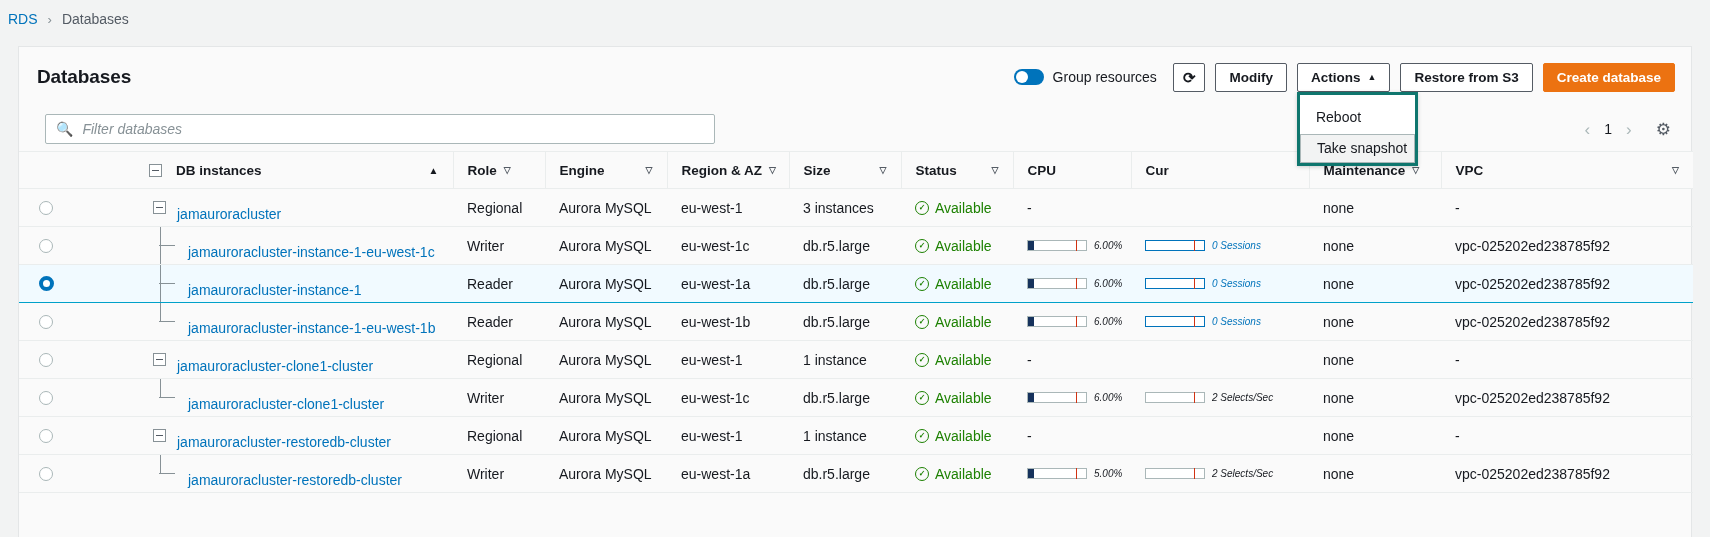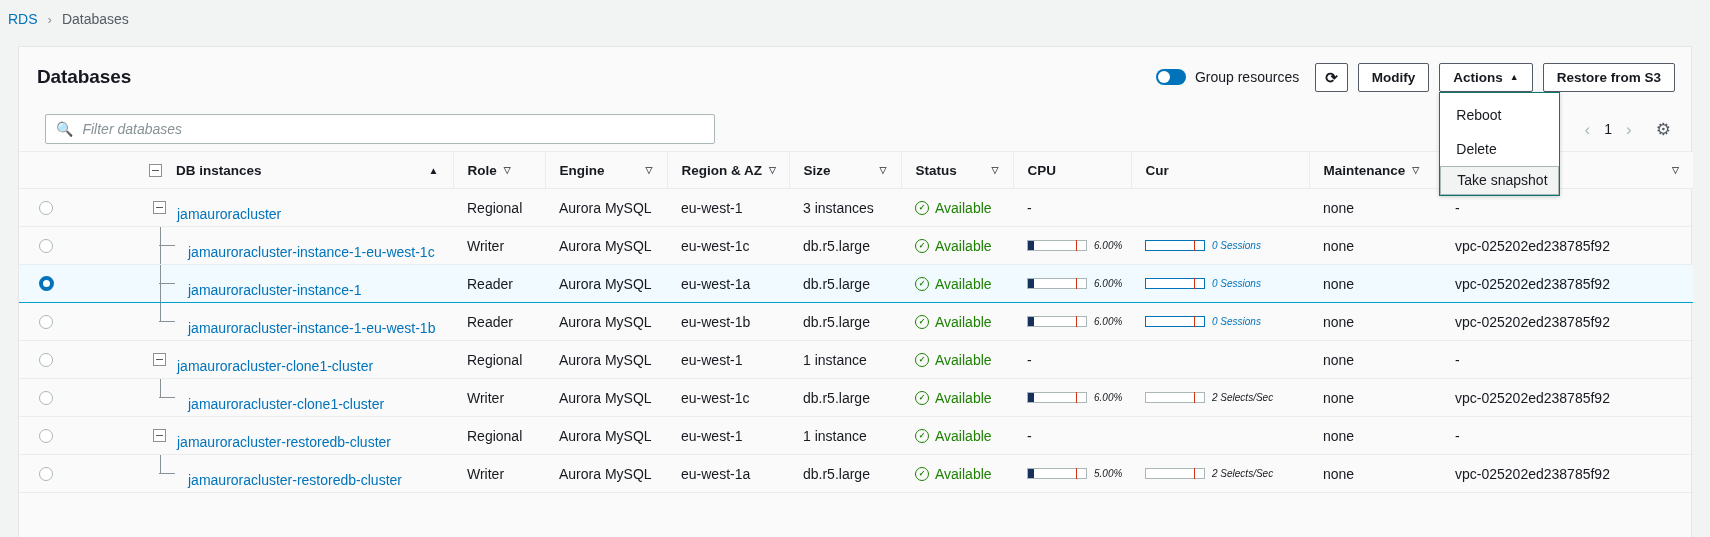--- a/index.html
+++ b/index.html
@@ -84,21 +84,21 @@
   .refresh-glyph { font-size: 15px; line-height: 1; display: block; }
   .caret-up { font-size: 9px; line-height: 1; }
 
   
   .actions-wrap { position: relative; }
   .dropdown {
     position: absolute;
     top: 29px; left: 0;
     width: 121px;
     background: #fff;
-    border: 1px solid #0f766e;
+    border: 3px solid #0f766e;
     box-shadow: 0 1px 4px rgba(0,0,0,0.18);
     z-index: 40;
     padding: 5px 0 0 0;
   }
   .dd-item {
     height: 34px;
     display: flex;
     align-items: center;
     padding-left: 16px;
     font-size: 14px;
@@ -283,26 +283,26 @@
 
       <button class="btn">Modify</button>
 
       <div class="actions-wrap">
         <button class="btn">
           <span>Actions</span>
           <span class="caret-up">▲</span>
         </button>
         <div class="dropdown">
           <div class="dd-item">Reboot</div>
-          <div class="dd-item">Delete</div>
           <div class="dd-item hovered">Take snapshot</div>
         </div>
       </div>
 
       <button class="btn">Restore from S3</button>
+      <button class="btn btn-primary">Create database</button>
     </div>
   </div>
 
   <div class="filter-row">
     <div class="search-box">
       <span class="search-glyph">🔍</span>
       <input class="search-input" type="text" placeholder="Filter databases" style="">
     </div>
     <div class="pager">
       <span class="pg-chev">‹</span>

